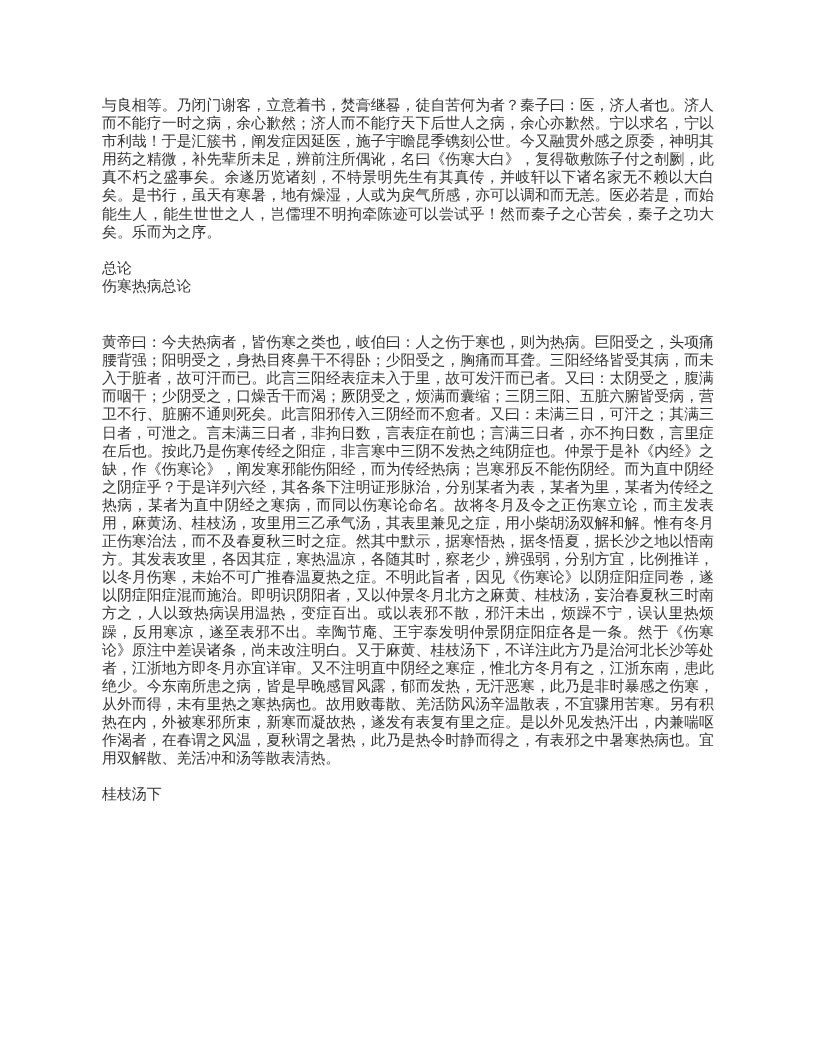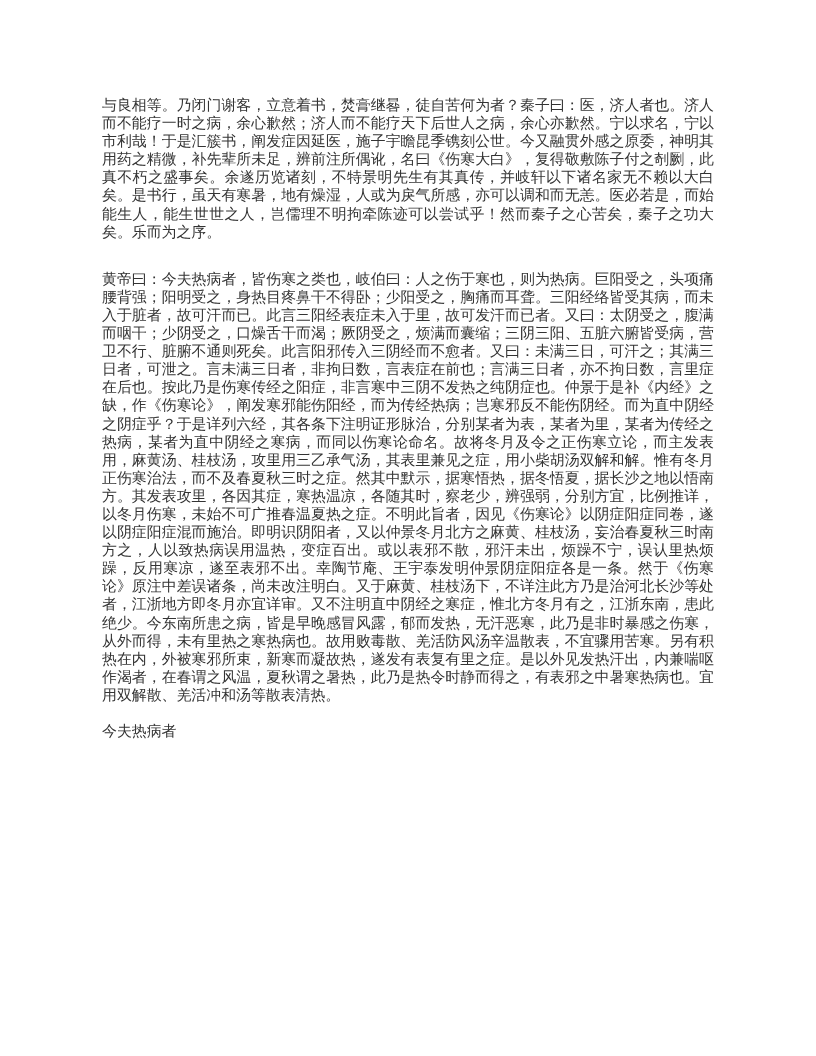--- a/index.html
+++ b/index.html
@@ -29,30 +29,32 @@
     padding: 0;
     font-size: inherit;
     font-weight: normal;
     text-align: justify;
     word-break: break-all;
   }
   .heading {
     text-align: left;
   }
   .gap-one { margin-top: 18.1px; }
-  .gap-two { margin-top: 29px; }
+  .gap-two { margin-top: 38px; }
 </style>
 </head>
 <body>
 
 <div class="page">
 
   <p class="para">与良相等。乃闭门谢客，立意着书，焚膏继晷，徒自苦何为者？秦子曰：医，济人者也。济人而不能疗一时之病，余心歉然；济人而不能疗天下后世人之病，余心亦歉然。宁以求名，宁以市利哉！于是汇簇书，阐发症因延医，施子宇瞻昆季镌刻公世。今又融贯外感之原委，神明其用药之精微，补先辈所未足，辨前注所偶讹，名曰《伤寒大白》，复得敬敷陈子付之剞劂，此真不朽之盛事矣。余遂历览诸刻，不特景明先生有其真传，并岐轩以下诸名家无不赖以大白矣。是书行，虽天有寒暑，地有燥湿，人或为戾气所感，亦可以调和而无恙。医必若是，而始能生人，能生世世之人，岂儒理不明拘牵陈迹可以尝试乎！然而秦子之心苦矣，秦子之功大矣。乐而为之序。</p>
 
 
+  <h2 class="heading gap-one">总论</h2>
 
+  <h2 class="heading">伤寒热病总论</h2>
 
   <p class="para gap-two">黄帝曰：今夫热病者，皆伤寒之类也，岐伯曰：人之伤于寒也，则为热病。巨阳受之，头项痛腰背强；阳明受之，身热目疼鼻干不得卧；少阳受之，胸痛而耳聋。三阳经络皆受其病，而未入于脏者，故可汗而已。此言三阳经表症未入于里，故可发汗而已者。又曰：太阴受之，腹满而咽干；少阴受之，口燥舌干而渴；厥阴受之，烦满而囊缩；三阴三阳、五脏六腑皆受病，营卫不行、脏腑不通则死矣。此言阳邪传入三阴经而不愈者。又曰：未满三日，可汗之；其满三日者，可泄之。言未满三日者，非拘日数，言表症在前也；言满三日者，亦不拘日数，言里症在后也。按此乃是伤寒传经之阳症，非言寒中三阴不发热之纯阴症也。仲景于是补《内经》之缺，作《伤寒论》，阐发寒邪能伤阳经，而为传经热病；岂寒邪反不能伤阴经。而为直中阴经之阴症乎？于是详列六经，其各条下注明证形脉治，分别某者为表，某者为里，某者为传经之热病，某者为直中阴经之寒病，而同以伤寒论命名。故将冬月及令之正伤寒立论，而主发表用，麻黄汤、桂枝汤，攻里用三乙承气汤，其表里兼见之症，用小柴胡汤双解和解。惟有冬月正伤寒治法，而不及春夏秋三时之症。然其中默示，据寒悟热，据冬悟夏，据长沙之地以悟南方。其发表攻里，各因其症，寒热温凉，各随其时，察老少，辨强弱，分别方宜，比例推详，以冬月伤寒，未始不可广推春温夏热之症。不明此旨者，因见《伤寒论》以阴症阳症同卷，遂以阴症阳症混而施治。即明识阴阳者，又以仲景冬月北方之麻黄、桂枝汤，妄治春夏秋三时南方之，人以致热病误用温热，变症百出。或以表邪不散，邪汗未出，烦躁不宁，误认里热烦躁，反用寒凉，遂至表邪不出。幸陶节庵、王宇泰发明仲景阴症阳症各是一条。然于《伤寒论》原注中差误诸条，尚未改注明白。又于麻黄、桂枝汤下，不详注此方乃是治河北长沙等处者，江浙地方即冬月亦宜详审。又不注明直中阴经之寒症，惟北方冬月有之，江浙东南，患此绝少。今东南所患之病，皆是早晚感冒风露，郁而发热，无汗恶寒，此乃是非时暴感之伤寒，从外而得，未有里热之寒热病也。故用败毒散、羌活防风汤辛温散表，不宜骤用苦寒。另有积热在内，外被寒邪所束，新寒而凝故热，遂发有表复有里之症。是以外见发热汗出，内兼喘呕作渴者，在春谓之风温，夏秋谓之暑热，此乃是热令时静而得之，有表邪之中暑寒热病也。宜用双解散、羌活冲和汤等散表清热。</p>
 
 
-  <h2 class="heading gap-one">今夫热病者</h2>
+  <h2 class="heading gap-one">桂枝汤下</h2>
 
 </div>
 
 </body></html>

